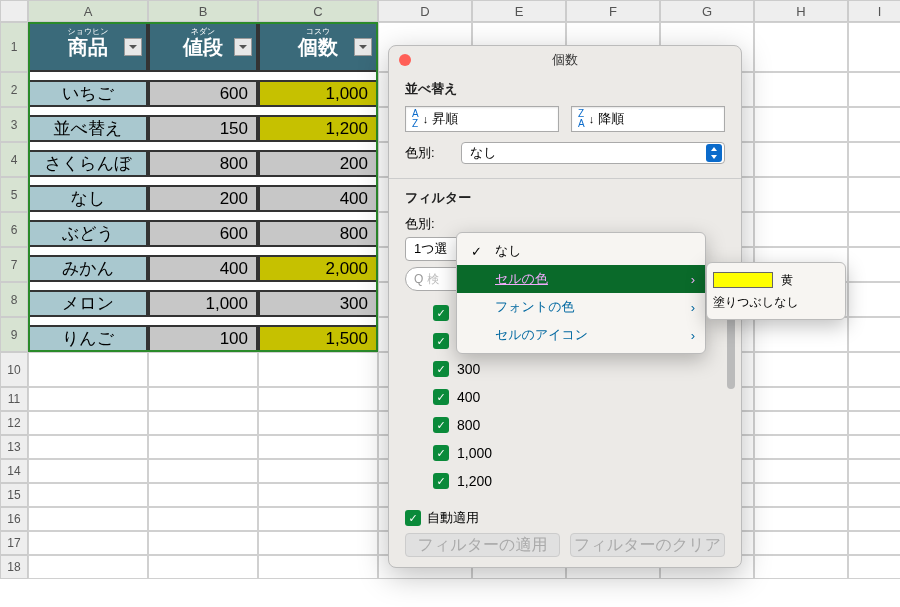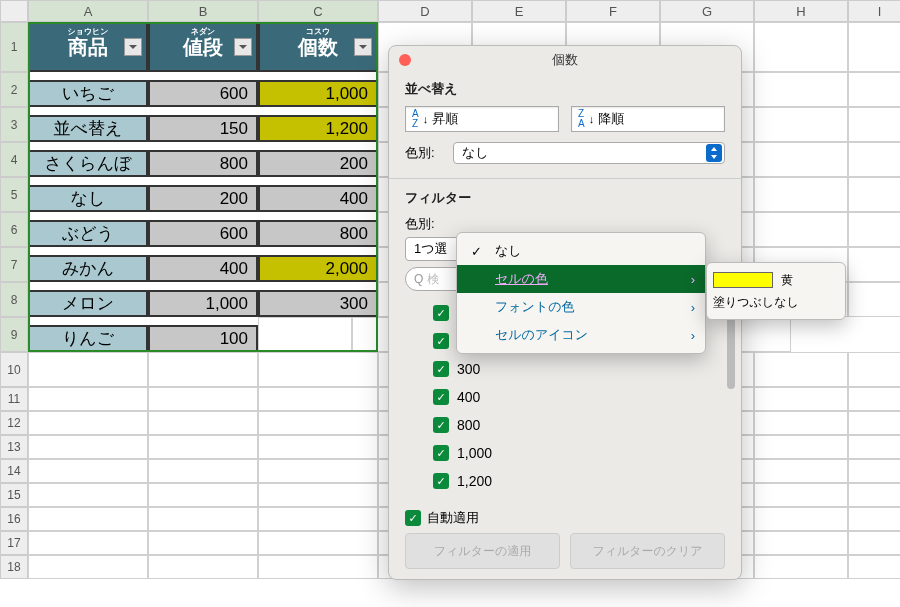--- a/index.html
+++ b/index.html
@@ -11,21 +11,21 @@
 .colhead { background: #eee; border: 1px solid #ccc; display: flex; align-items: center; justify-content: center; font-size: 13px; color: #555; height: 22px; }
 .colhead.sel { background: #d7e3d2; }
 .rowhead.sel { background: #d7e3d2; }
 .row { display: flex; height: 35px; }
 .row.r0 { height: 50px; }
 .cell { border: 1px solid #d0d0d0; display: flex; align-items: center; font-size: 17px; padding: 0 8px; position: relative; }
 .wA { width: 120px; } .wB { width: 110px; } .wC { width: 120px; }
 .wD { width: 94px; } .wE { width: 94px; } .wF { width: 94px; } .wG { width: 94px; } .wH { width: 94px; } .wI { width: 63px; }
 
 .hcell { background: #3a6a7a; color: #fff; font-weight: 600; border: 2px solid #333; justify-content: center; position: relative; font-size: 20px; }
-.ruby { position: absolute; top: 2px; font-size: 8px; font-weight: 700; }
+.ruby { position: absolute; top: 2px; font-size: 8px; font-weight: 400; }
 .dcell { border: 2px solid #333; margin-top: 8px; }
 .dcell.a { background: #a9c8cf; justify-content: center; }
 .dcell.b { background: #c7c7c7; justify-content: flex-end; }
 .dcell.c { justify-content: flex-end; }
 .dcell.c.yellow { background: #c6c100; }
 .dcell.c.grey { background: #c7c7c7; }
 
 .dropbtn { position: absolute; right: 4px; width: 18px; height: 18px; background: #e8e8e8; border: 1px solid #999; display: flex; align-items: center; justify-content: center; }
 .dropbtn svg { width: 10px; height: 10px; }
 
@@ -35,40 +35,40 @@
 .dialog { position: absolute; left: 388px; top: 45px; width: 354px; background: #eceae7; border: 1px solid #bbb; border-radius: 8px; box-shadow: 0 8px 30px rgba(0,0,0,0.25); padding: 0 0 10px 0; }
 .dlgtitlebar { display: flex; align-items: center; height: 28px; position: relative; }
 .closebtn { width: 12px; height: 12px; border-radius: 50%; background: #ff5f57; margin-left: 10px; }
 .dlgtitle { position: absolute; width: 100%; text-align: center; font-size: 13px; color: #333; }
 .section { padding: 6px 16px; }
 .seclabel { font-size: 13px; font-weight: 700; color: #222; margin-bottom: 8px; }
 .sortrow { display: flex; gap: 12px; margin-bottom: 10px; }
 .sortbtn { flex: 1; height: 26px; background: #fff; border: 1px solid #aaa; display: flex; align-items: center; padding: 0 6px; font-size: 13px; gap: 4px; box-shadow: inset 0 1px 2px rgba(0,0,0,0.1); }
 .azicon { font-size: 10px; line-height: 1; color: #0b6bcb; display: flex; flex-direction: column; }
 .arrow-down { font-size: 11px; }
-.colorrow { display: flex; align-items: center; gap: 4px; margin-bottom: 4px; }
+.colorrow { display: flex; align-items: center; gap: 12px; margin-bottom: 4px; }
 .colorlabel { width: 44px; font-size: 13px; }
 .colorsel { flex: 1; height: 22px; background: #fff; border: 1px solid #aaa; border-radius: 4px; display: flex; align-items: center; padding: 0 8px; font-size: 13px; position: relative; }
 .colorsel .caret { position: absolute; right: 2px; width: 16px; height: 18px; background: #0b6bcb; border-radius: 3px; display: flex; flex-direction: column; align-items: center; justify-content: center; }
 .colorsel .caret svg { fill: #fff; }
 .divider { border-top: 1px solid #ccc; margin: 4px 0; }
 
 .oneselect { height: 24px; background: #fff; border: 1px solid #aaa; border-radius: 4px; display:flex; align-items:center; padding:0 8px; font-size:13px; margin-bottom:6px; width: 66px; overflow:hidden;}
 .search { height: 24px; background: #fff; border: 1px solid #aaa; border-radius: 12px; display:flex; align-items:center; padding:0 8px; font-size:12px; color:#999; gap:4px; width: 70px;}
 .searchicon { font-size: 12px; }
 
 .checklist { margin: 8px 0 8px 28px; position: relative; }
 .checkitem { display: flex; align-items: center; gap: 8px; font-size: 14px; height: 28px; }
 .chk { width: 16px; height: 16px; background: #0a8a3a; border-radius: 3px; display: flex; align-items: center; justify-content: center; color: #fff; font-size: 11px; }
 .scrolltrack { position:absolute; right:-10px; top:0; width:8px; height:200px; }
 .scrollthumb { width:8px; height:90px; background:#bbb; border-radius:4px; }
 
 .autorow { display: flex; align-items: center; gap: 6px; padding: 0 16px; font-size: 13px; }
 .btnrow { display: flex; gap: 10px; padding: 6px 16px 0; }
-.greybtn { flex: 1; height: 36px; background: #e0e0e0; border: 1px solid #ccc; border-radius: 4px; color: #aaa; font-size: 12px; display:flex; align-items:center; justify-content:center; }
+.greybtn { flex: 1; height: 24px; background: #e0e0e0; border: 1px solid #ccc; border-radius: 4px; color: #aaa; font-size: 16px; display:flex; align-items:center; justify-content:center; }
 
 
 .submenu { position: absolute; left: 456px; top: 232px; width: 250px; background: #f7f5f2; border: 1px solid #bbb; border-radius: 6px; box-shadow: 0 6px 20px rgba(0,0,0,0.25); padding: 4px 0; }
 .subitem { height: 28px; display: flex; align-items: center; padding: 0 14px; font-size: 13px; gap: 10px; position:relative; }
 .subitem.sel { background: #0a6a2a; color: #f0abfc; text-decoration: underline; }
 .subitem.disabled { color: #0369a1; }
 .subitem .chev { position:absolute; right:10px; }
 .check { width: 14px; }
 .subsubmenu { position: absolute; left: 706px; top: 262px; width: 140px; background: #f7f5f2; border: 1px solid #bbb; border-radius: 6px; box-shadow: 0 6px 20px rgba(0,0,0,0.25); padding: 6px; font-size:12px; }
 .swatchrow { display:flex; align-items:center; gap:8px; height:22px; }
@@ -257,20 +257,23 @@
         <div class="cell wH"></div>
         <div class="cell wI"></div>
       </div>
       <div class="row">
         <div class="rowhead sel">9</div>
         <div class="cell dcell a wA">
           <span>りんご</span>
         </div>
         <div class="cell dcell b wB">
           <span>100</span>
+        </div>
+        <div class="cell dcell c yellow wC">
+          <span>1,500</span>
         </div>
         <div class="cell wD"></div>
         <div class="cell wE"></div>
         <div class="cell wF"></div>
         <div class="cell wG"></div>
         <div class="cell wH"></div>
         <div class="cell wI"></div>
       </div>
       <div class="row">
         <div class="rowhead">10</div>

